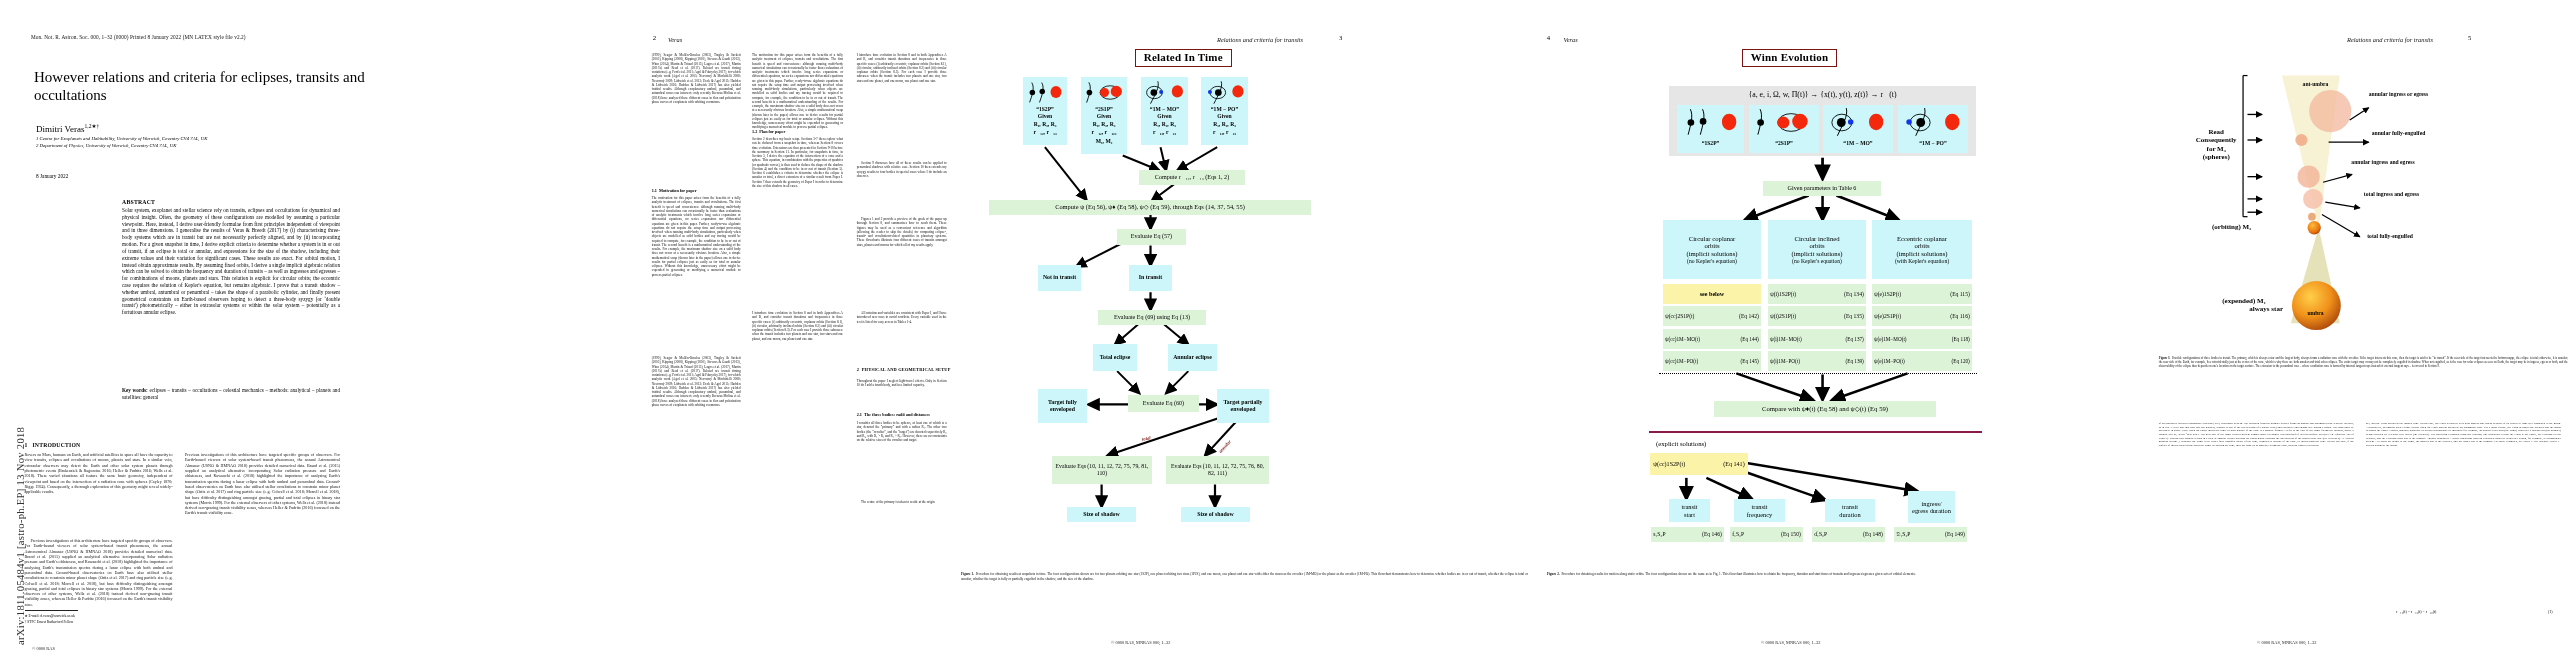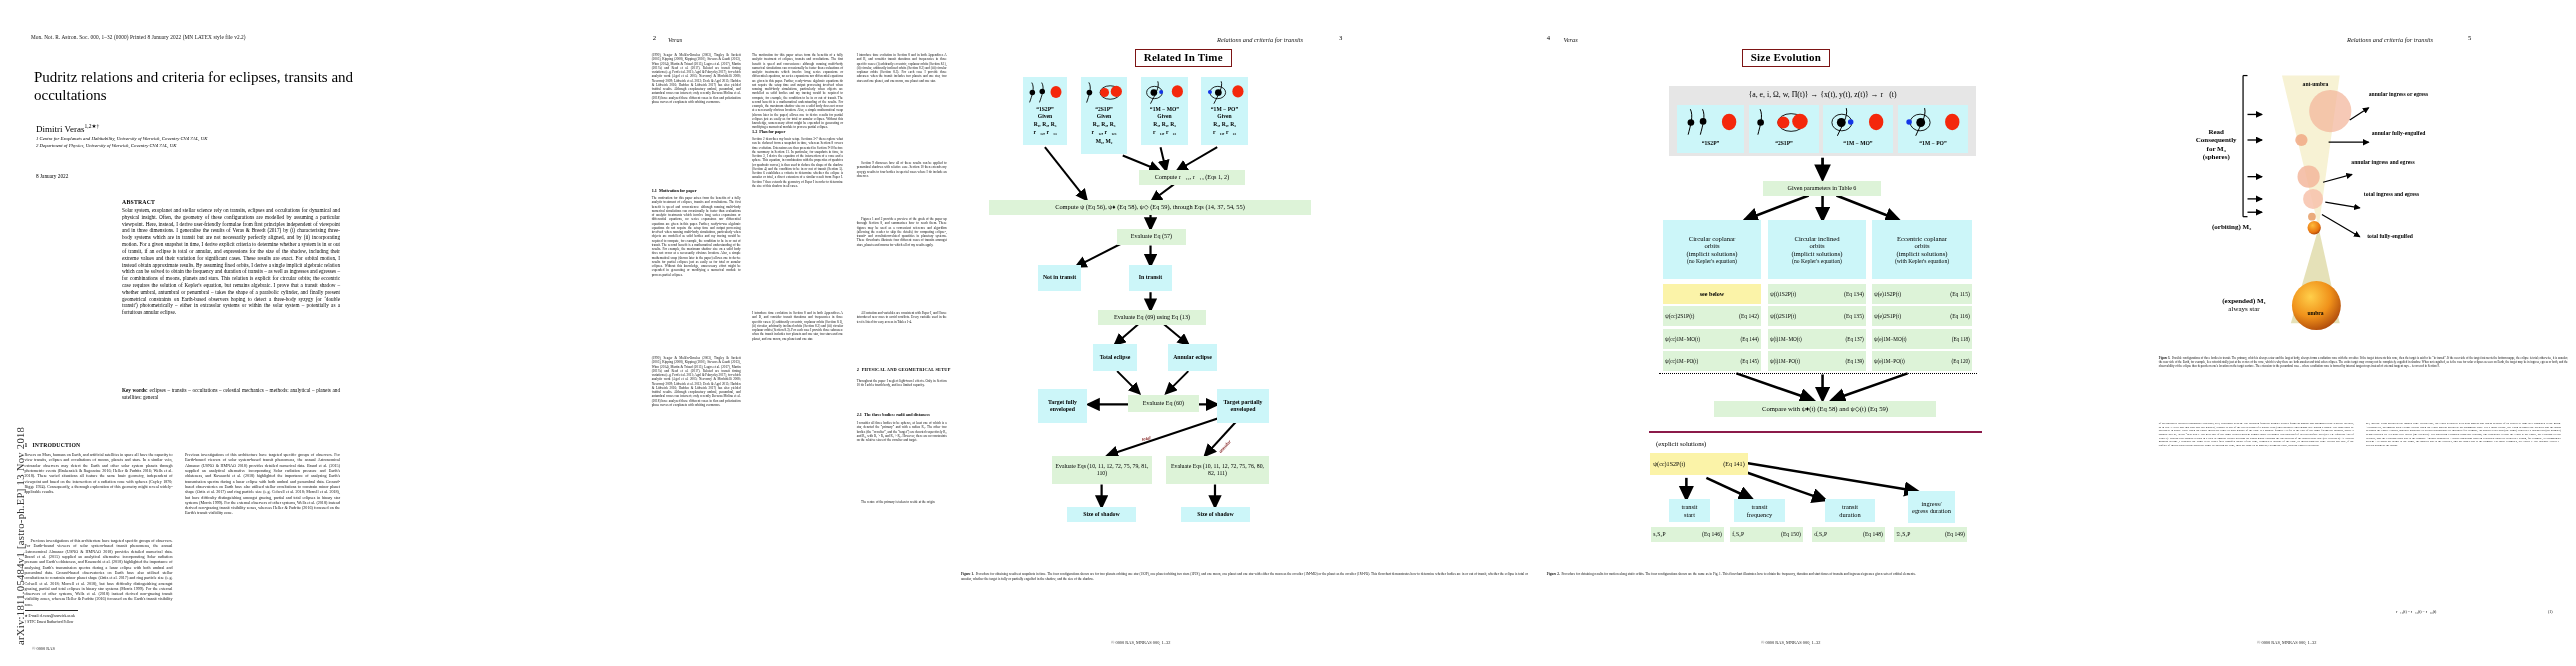--- a/index.html
+++ b/index.html
@@ -69,21 +69,21 @@
 <body>
 
 <div class="sheet">
 
 <div class="page p1">
 
   <div class="jhead" style="left:31px;top:34px;">Mon. Not. R. Astron. Soc. 000, 1–32 (0000)    Printed 8 January 2022    (MN LATEX style file v2.2)</div>
 
   <div class="arxiv" style="left:14.5px;top:645px;">arXiv:1811.05484v1 [astro-ph.EP] 13 Nov 2018</div>
 
-  <div class="title" style="left:34px;top:69px;width:367px;">Pudritz relations and criteria for eclipses, transits and occultations</div>
+  <div class="title" style="left:34px;top:69px;width:367px;">However relations and criteria for eclipses, transits and occultations</div>
 
   <div class="author" style="left:36px;top:123px;"><span>Dimitri Veras</span><sup>1,2★†</sup></div>
   <div class="affil" style="left:36px;top:136px;width:311px;">1 Centre for Exoplanets and Habitability, University of Warwick, Coventry CV4 7AL, UK</div>
   <div class="affil" style="left:36px;top:143px;width:311px;">2 Department of Physics, University of Warwick, Coventry CV4 7AL, UK</div>
 
   <div class="date" style="left:36px;top:173px;">8 January 2022</div>
 
   <div class="abs-h" style="left:122px;top:199px;">ABSTRACT</div>
   <div class="abs-b" style="left:122px;top:207px;width:218px;">Solar system, exoplanet and stellar science rely on transits, eclipses and occultations for dynamical and physical insight. Often, the geometry of these configurations are modelled by assuming a particular viewpoint. Here, instead, I derive user-friendly formulae from first principles independent of viewpoint and in three dimensions. I generalise the results of Veras &amp; Breedt (2017) by (i) characterising three-body systems which are in transit but are not necessarily perfectly aligned, and by (ii) incorporating motion. For a given snapshot in time, I derive explicit criteria to determine whether a system is in or out of transit, if an eclipse is total or annular, and expressions for the size of the shadow, including their extreme values and their variation for significant cases. These results are exact. For orbital motion, I instead obtain approximate results. By assuming fixed orbits, I derive a single implicit algebraic relation which can be solved to obtain the frequency and duration of transits – as well as ingresses and egresses – for combinations of moons, planets and stars. This relation is explicit for circular orbits; the eccentric case requires the solution of Kepler's equation, but remains algebraic. I prove that a transit shadow – whether umbral, antumbral or penumbral – takes the shape of a parabolic cylinder, and finally present geometrical constraints on Earth-based observers hoping to detect a three-body syzygy (or ‘double transit') photometrically – either in extrasolar systems or within the solar system – potentially as a fortuitous annular eclipse.</div>
 
@@ -259,21 +259,21 @@
 
   <div class="foot" style="left:261px;top:640px;">© 0000 RAS, MNRAS 000, 1–32</div>
 </div>
 
 <div class="page p4">
   <div class="runnum" style="left:7.8px;top:34px;">4</div>
   <div class="runhead" style="left:24.5px;top:36px;">Veras</div>
 
   <div class="fig" style="left:64px;top:33px;width:478px;height:534px;">
 
-    <div class="ttl" style="left:139px;top:15.6px;">Size Evolution</div>
+    <div class="ttl" style="left:139px;top:15.6px;">Winn Evolution</div>
 
     <div class="greyband" style="left:66px;top:53px;width:307px;height:70px;"></div>
     <div style="position:absolute;left:66px;top:57px;width:307px;text-align:center;font-size:7.8px;">{a, e, i, Ω, w, Π(t)} → {x(t), y(t), z(t)} → r⃗(t)</div>
 
     <div class="cfgbox" style="left:74px;top:72px;width:67px;height:48px;">
       <svg width="67" height="31" style="position:absolute;left:2.2px;top:2.2px;" viewBox="0 0 120 56">
         <path d="M20 4 C26 16, 20 34, 16 50" stroke="#000" fill="none" stroke-width="1.8"></path>
         <path d="M42 4 C48 16, 42 34, 38 50" stroke="#000" fill="none" stroke-width="1.8"></path>
         <circle cx="21" cy="28" r="6" fill="#000"></circle>
         <circle cx="43" cy="26" r="6" fill="#000"></circle>
@@ -517,21 +517,21 @@
     <div style="position:absolute;left:16.7px;top:78px;width:53px;text-align:center;font-weight:bold;font-size:7px;line-height:1.2;">
       <div>Read</div>
       <div>Consequently</div>
       <div>for M₃</div>
       <div>(spheres)</div>
     </div>
 
     <div style="position:absolute;left:39px;top:173px;font-weight:bold;font-size:7px;">(orbiting) M₂</div>
     <div style="position:absolute;left:32px;top:247px;width:78px;text-align:center;font-weight:bold;font-size:7px;line-height:1.2;">
       <div>(expended) M₁</div>
-      <div style="font-weight:normal;">always star</div>
+      <div style="font-weight:bold;text-align:right;">always star</div>
     </div>
 
     <div style="position:absolute;left:195px;top:41px;width:61px;text-align:center;font-weight:bold;font-size:5.6px;line-height:1.22;">annular ingress or egress</div>
     <div style="position:absolute;left:195px;top:80px;width:61px;text-align:center;font-weight:bold;font-size:5.6px;line-height:1.22;">annular fully-engulfed</div>
     <div style="position:absolute;left:177px;top:109px;width:66px;text-align:center;font-weight:bold;font-size:5.6px;line-height:1.22;">annular ingress and egress</div>
     <div style="position:absolute;left:188px;top:141px;width:61px;text-align:center;font-weight:bold;font-size:5.6px;line-height:1.22;">total ingress and egress</div>
     <div style="position:absolute;left:189px;top:183px;width:56px;text-align:center;font-weight:bold;font-size:5.6px;line-height:1.22;">total fully-engulfed</div>
   </div>
 
   <div class="capt micro" style="left:7.8px;top:356px;width:409px;font-size:3px;line-height:1.34;">

